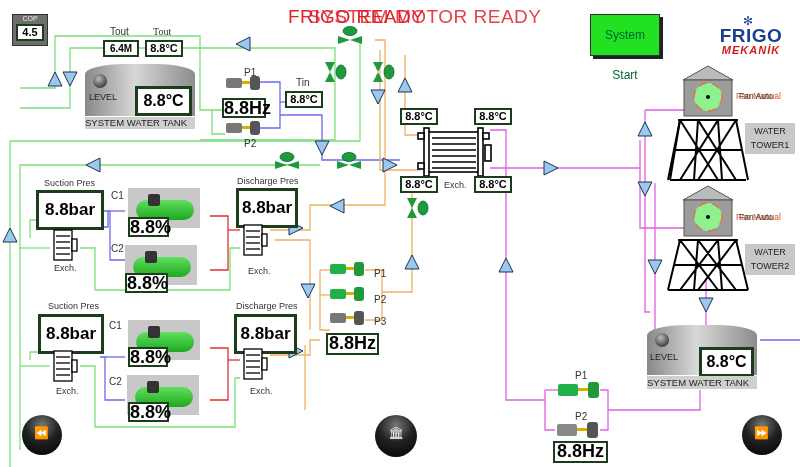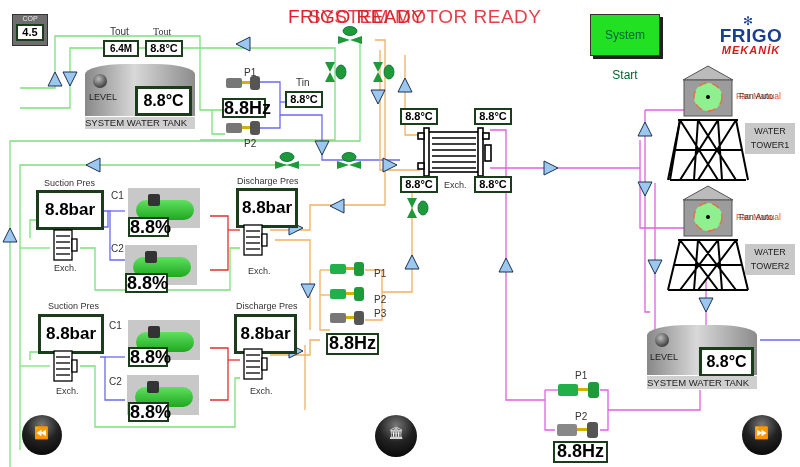--- a/index.html
+++ b/index.html
@@ -343,21 +343,21 @@
   <div class="abs" style="left:0;top:2px;width:16px;height:10px;background:#22b04a;border-radius:2px;"></div>
   <div class="abs" style="left:16px;top:5px;width:8px;height:3px;background:#d4b000;"></div>
   <div class="abs" style="left:24px;top:0;width:10px;height:14px;background:#1f9a3a;border-radius:3px;"></div>
 </div>
 <div class="lbl" style="left:374px;top:294px;">P2</div>
 <div class="abs" style="left:330px;top:311px;width:36px;height:14px;">
   <div class="abs" style="left:0;top:2px;width:16px;height:10px;background:#777;border-radius:2px;"></div>
   <div class="abs" style="left:16px;top:5px;width:8px;height:3px;background:#d4b000;"></div>
   <div class="abs" style="left:24px;top:0;width:10px;height:14px;background:#555;border-radius:3px;"></div>
 </div>
-<div class="lbl" style="left:374px;top:308px;">P3</div>
+<div class="lbl" style="left:374px;top:316px;">P3</div>
 <div class="val md" style="left:326px;top:333px;width:53px;height:22px;">8.8Hz</div>
 
 <div class="val sm" style="left:400px;top:108px;width:38px;">8.8°C</div>
 <div class="val sm" style="left:474px;top:108px;width:38px;">8.8°C</div>
 <div class="val sm" style="left:400px;top:176px;width:38px;">8.8°C</div>
 <div class="lbl2" style="left:444px;top:180px;">Exch.</div>
 <div class="val sm" style="left:474px;top:176px;width:38px;">8.8°C</div>
 
 <div class="fan-lbl" style="left:736px;top:91px;"><span>Fan Manual</span></div>
 <div class="fan-lbl" style="left:739px;top:91px;"><b>Fan Auto</b></div>

